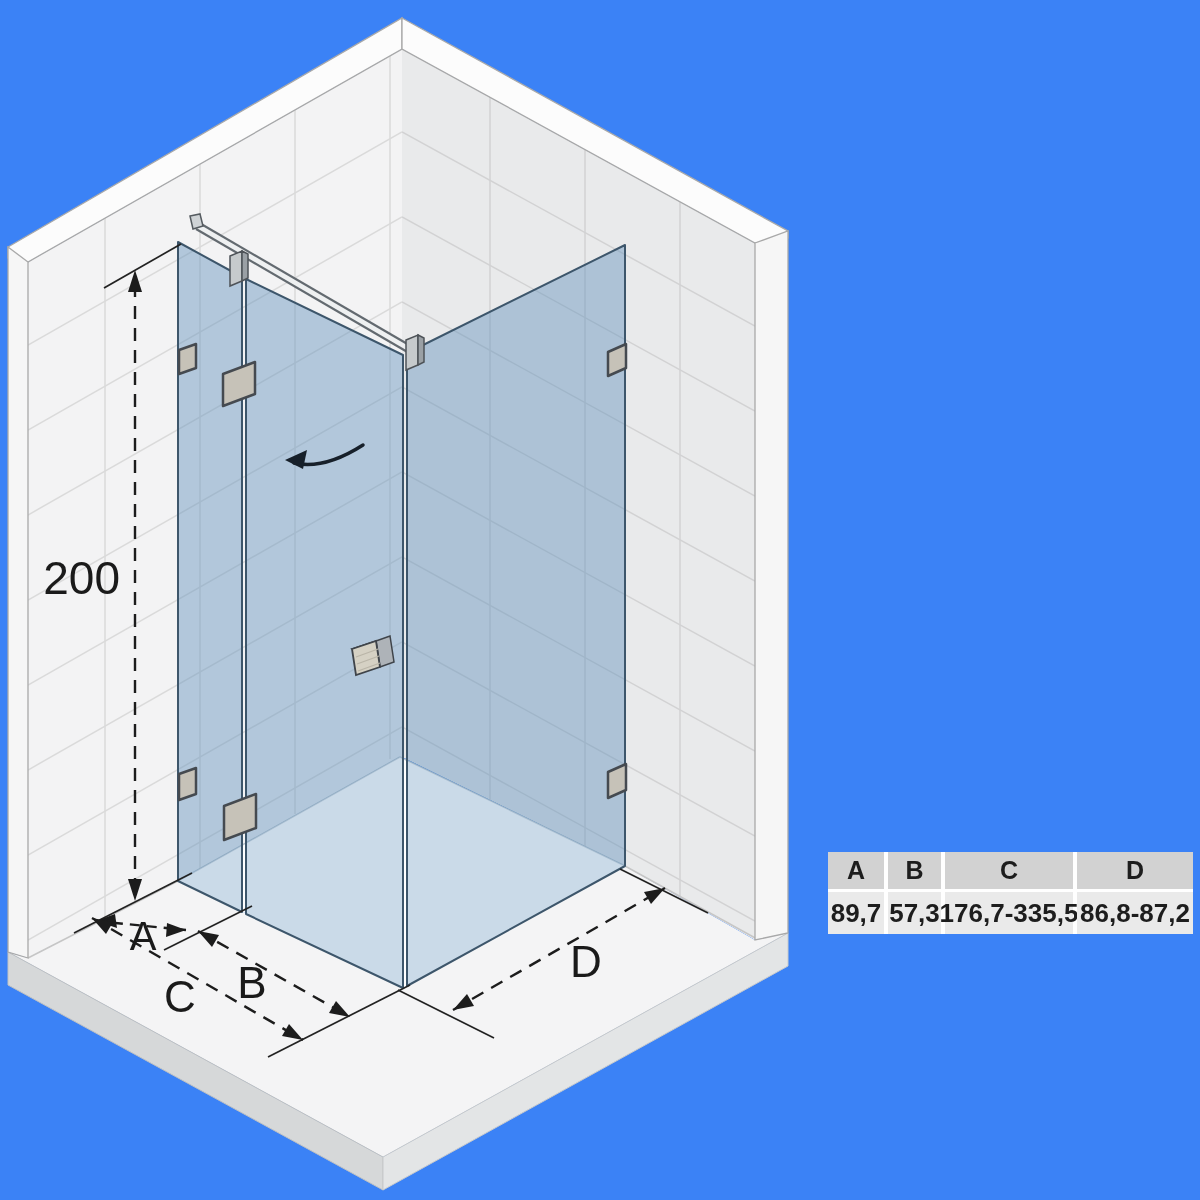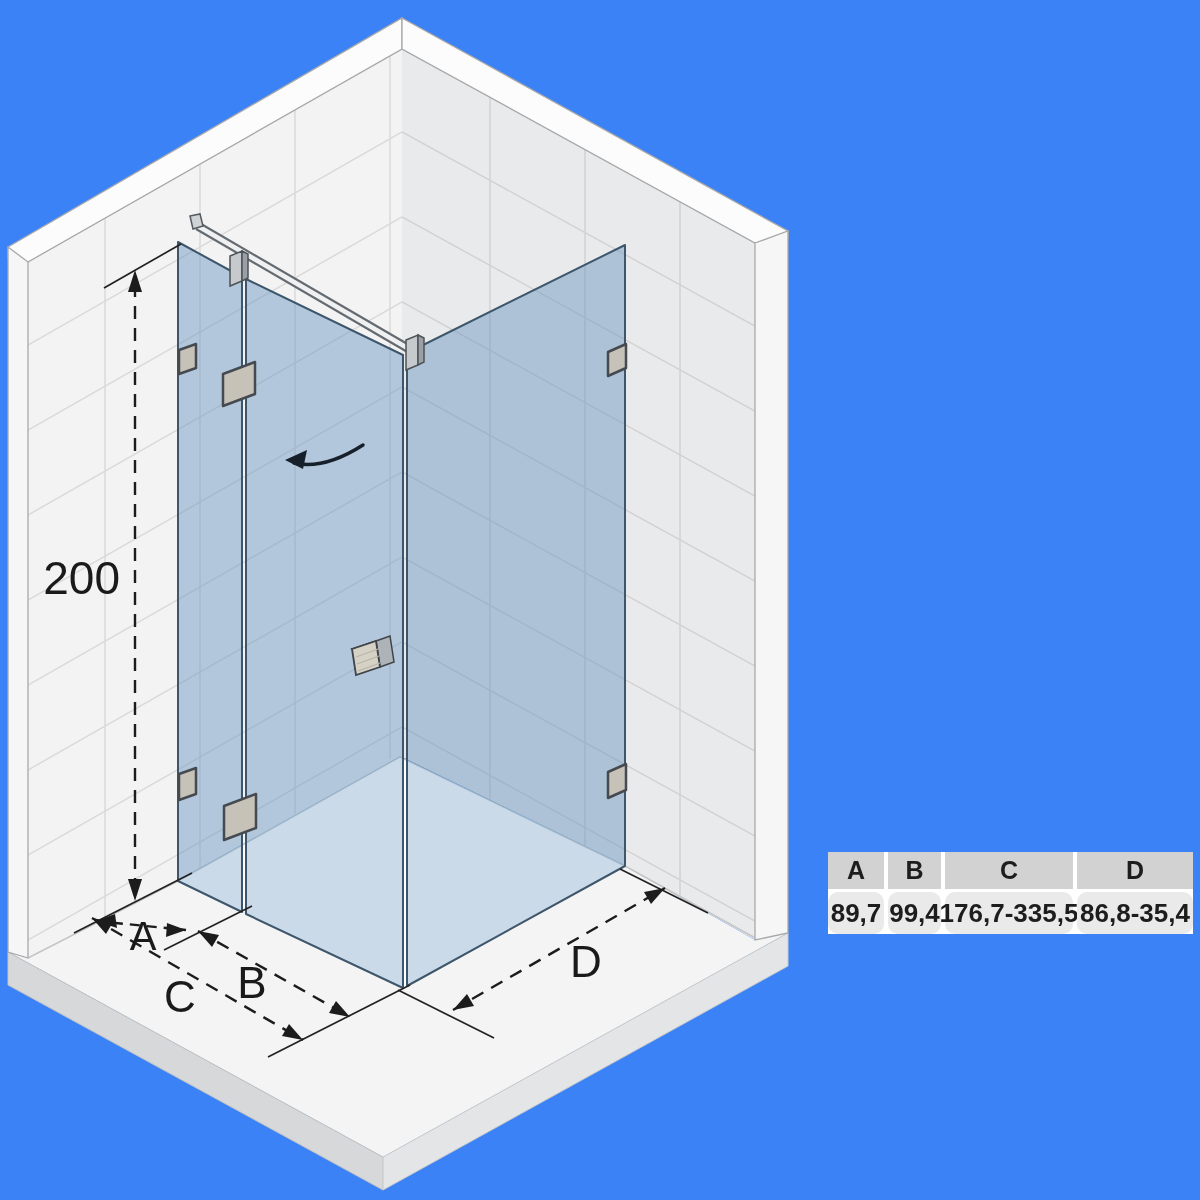--- a/index.html
+++ b/index.html
@@ -43,21 +43,20 @@
   }
   .dim-table .vcell {
     background: #eaeaea;
     color: #1d1d1d;
     font-weight: 600;
     font-size: 26px;
     display: flex;
     align-items: center;
     justify-content: center;
     white-space: nowrap;
-    border-radius: 10px;
   }
 </style>
 </head>
 <body>
 
 <div class="stage">
 
 <svg width="1200" height="1200" viewBox="0 0 1200 1200">
 
   <defs>
@@ -214,18 +213,18 @@
     <text x="586" y="977" text-anchor="middle" class="dim-label">D</text>
   </g>
 </svg>
 
 <div class="dim-table">
   <div class="hcell">A</div>
   <div class="hcell">B</div>
   <div class="hcell">C</div>
   <div class="hcell">D</div>
   <div class="vcell">89,7</div>
-  <div class="vcell">99,4</div>
+  <div class="vcell">57,3</div>
   <div class="vcell">176,7-335,5</div>
-  <div class="vcell">86,8-35,4</div>
+  <div class="vcell">86,8-87,2</div>
 </div>
 
 </div>
 
 </body></html>

